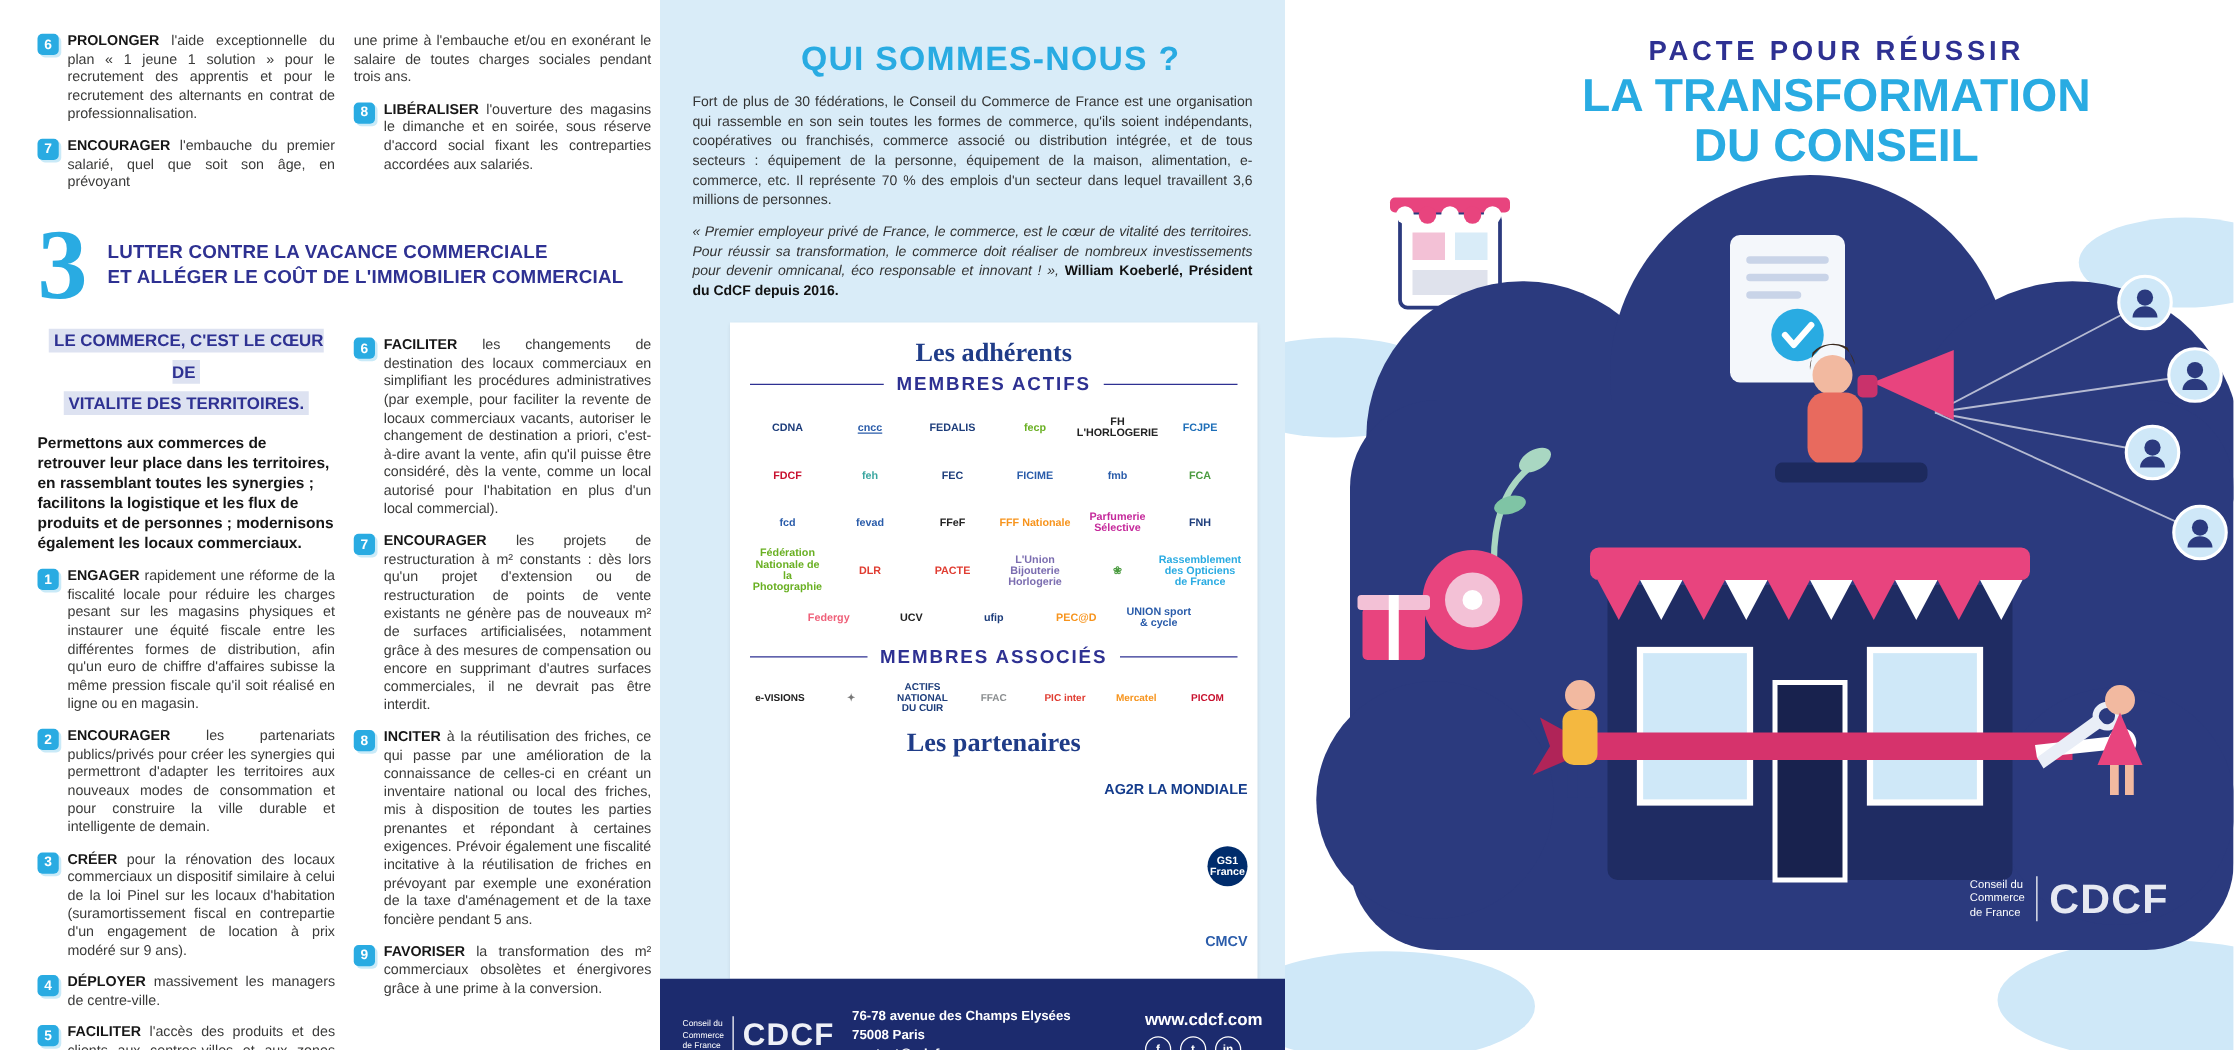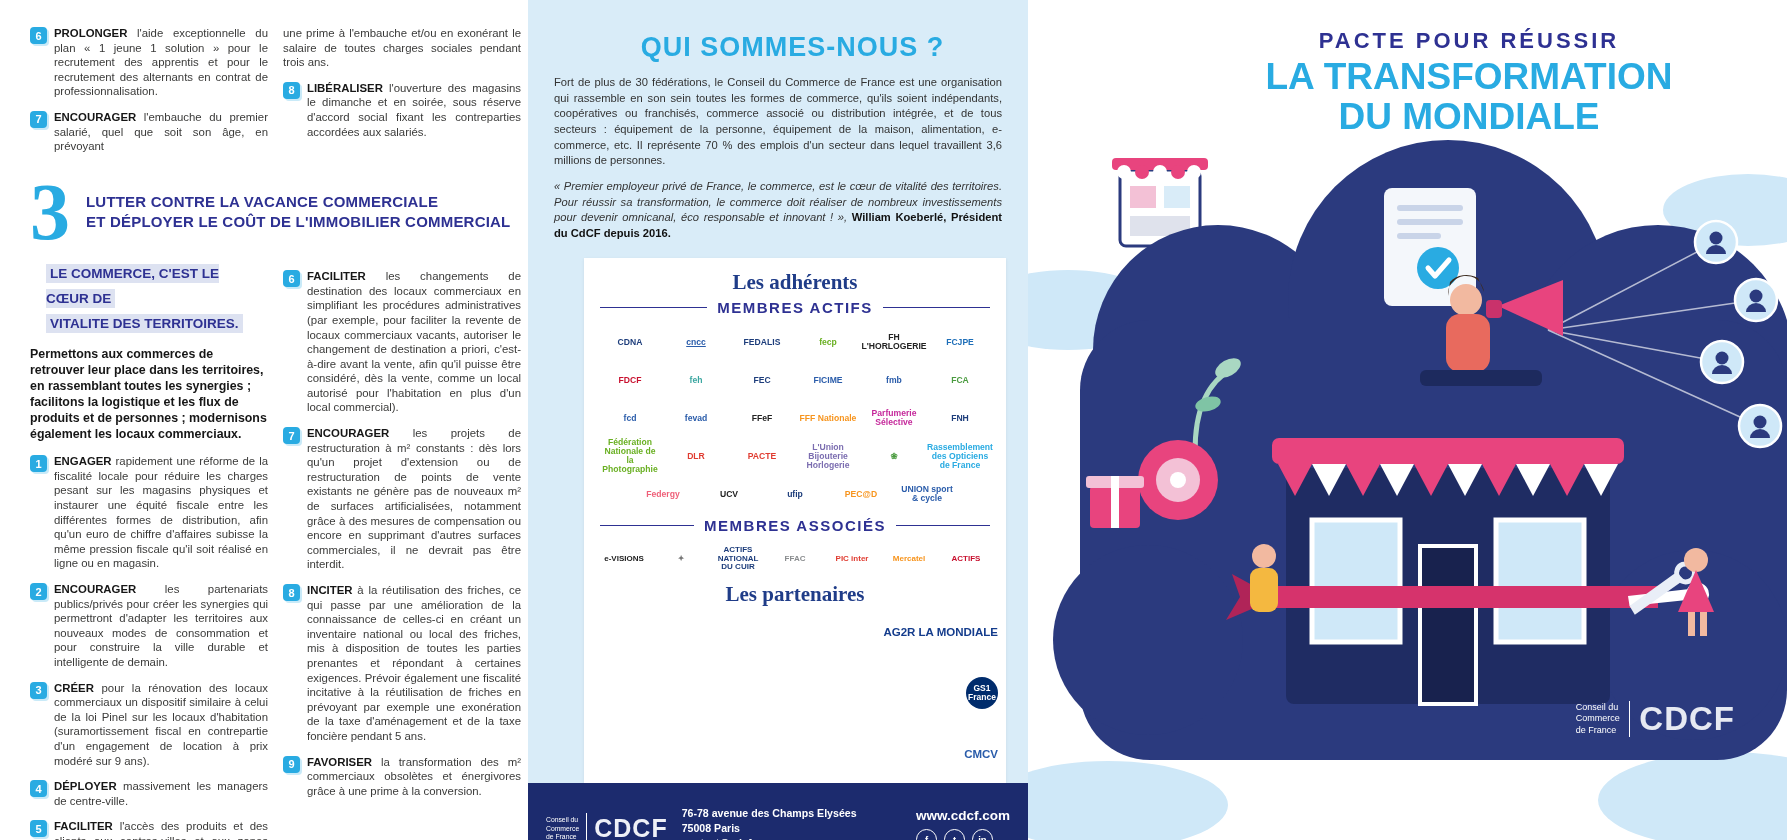--- a/index.html
+++ b/index.html
@@ -13,21 +13,21 @@
   .item{display:flex;gap:7px;margin-bottom:11px;}
   .item p{margin:0;font-size:11.4px;line-height:1.28;color:#3a3a39;text-align:justify;}
   .item b{color:#161616;}
   .badge{flex:0 0 17px;height:17px;border-radius:4px;background:#29abe2;color:#fff;font-weight:700;
          font-size:11px;display:flex;align-items:center;justify-content:center;
          box-shadow:2px 2px 0 rgba(41,171,226,.25);margin-top:1px;}
   .cont p{margin:0 0 11px 0;font-size:11.4px;line-height:1.28;color:#3a3a39;text-align:justify;}
   .sec3{display:flex;gap:16px;align-items:center;margin:16px 0 12px;}
   .sec3-num{font-family:"Liberation Serif",serif;font-size:80px;font-weight:700;color:#29abe2;line-height:.78;}
   .sec3-title{font-size:15px;font-weight:800;color:#2e3192;line-height:1.3;letter-spacing:.2px;}
-  .hl-wrap{margin:6px 16px 10px;line-height:1.55;}
+  .hl-wrap{margin:6px 4px 10px;line-height:1.55;text-align:center;}
   .hl{background:#dde2f1;color:#2e3192;font-weight:800;font-size:13.5px;padding:2px 4px;}
   .intro{font-weight:700;color:#161616;font-size:12.4px;line-height:1.3;margin:0 0 12px 0;}
 
   
   .panel-middle{width:500px;background:#d9ecf8;display:flex;flex-direction:column;box-sizing:border-box;}
   .mid-title{color:#29abe2;font-size:27px;font-weight:800;text-align:center;letter-spacing:1px;margin:32px 0 12px;padding-left:29px;}
   .mid-text{padding:0 26px;font-size:11.2px;line-height:1.4;text-align:justify;color:#333;margin:0 0 10px;}
   .mid-quote{font-style:italic;}
   .mid-quote b{font-style:normal;color:#111;}
   .card{background:#fff;margin:6px 22px 0 56px;padding:8px 8px 12px;box-shadow:0 1px 3px rgba(0,0,0,.08);}
@@ -90,21 +90,21 @@
           <span class="badge">8</span>
           <p><b>LIBÉRALISER</b> <span>l'ouverture des magasins le dimanche et en soirée, sous réserve d'accord social fixant les contreparties accordées aux salariés.</span></p>
         </div>
       </div>
     </div>
 
     <div class="sec3">
       <div class="sec3-num">3</div>
       <div class="sec3-title">
         <div>LUTTER CONTRE LA VACANCE COMMERCIALE</div>
-        <div>ET DÉPLOYER LE COÛT DE L'IMMOBILIER COMMERCIAL</div>
+        <div>ET ALLÉGER LE COÛT DE L'IMMOBILIER COMMERCIAL</div>
       </div>
     </div>
 
     <div class="cols">
       <div class="col">
         <div class="hl-wrap">
           <span class="hl">LE COMMERCE, C'EST LE CŒUR DE</span><br>
           <span class="hl">VITALITE DES TERRITOIRES.</span>
         </div>
         <p class="intro">Permettons aux commerces de retrouver leur place dans les territoires, en rassemblant toutes les synergies ; facilitons la logistique et les flux de produits et de personnes ; modernisons également les locaux commerciaux.</p>
@@ -200,21 +200,21 @@
         <span class="div-label">MEMBRES ASSOCIÉS</span>
         <span class="line"></span>
       </div>
       <div class="logo-grid assoc-grid">
           <div class="logo-chip" style="color: rgb(34, 34, 34);">e-VISIONS</div>
           <div class="logo-chip" style="color: rgb(119, 119, 119);">✦</div>
           <div class="logo-chip" style="color: rgb(29, 61, 123);">ACTIFS NATIONAL DU CUIR</div>
           <div class="logo-chip" style="color: rgb(138, 141, 143);">FFAC</div>
           <div class="logo-chip" style="color: rgb(224, 60, 49);">PIC inter</div>
           <div class="logo-chip" style="color: rgb(247, 148, 29);">Mercatel</div>
-          <div class="logo-chip" style="color: rgb(200, 16, 46);">ACTIFS</div>
+          <div class="logo-chip" style="color: rgb(200, 16, 46);">PICOM</div>
         </div>
       <div class="adh-title">Les partenaires</div>
       <div class="partner-grid">
           <div class="logo-chip" style="color: rgb(20, 60, 140);">AG2R LA MONDIALE</div>
           <div class="logo-chip chip-circle" style="background: rgb(0, 44, 108);">GS1 France</div>
           <div class="logo-chip" style="color: rgb(42, 92, 170);">CMCV</div>
         </div>
     </div>
 
     <div class="footer">
@@ -381,21 +381,21 @@
           <path d="M650,612 l18,-42 l18,42 z" fill="#e8447e"></path>
           <rect x="660" y="612" width="7" height="24" fill="#f2b9a0"></rect>
           <rect x="672" y="612" width="7" height="24" fill="#f2b9a0"></rect>
         </g>
       </g>
     </svg>
 
     <div class="r-title">
       <div class="r-t1">PACTE POUR RÉUSSIR</div>
       <div class="r-t2">LA TRANSFORMATION</div>
-      <div class="r-t2">DU MONDIALE</div>
+      <div class="r-t2">DU CONSEIL</div>
     </div>
 
     <div class="r-logo">
       <div class="r-logo-small">
         <div>Conseil du</div>
         <div>Commerce</div>
         <div>de France</div>
       </div>
       <div class="r-bar"></div>
       <div class="r-logo-main">CDCF</div>

